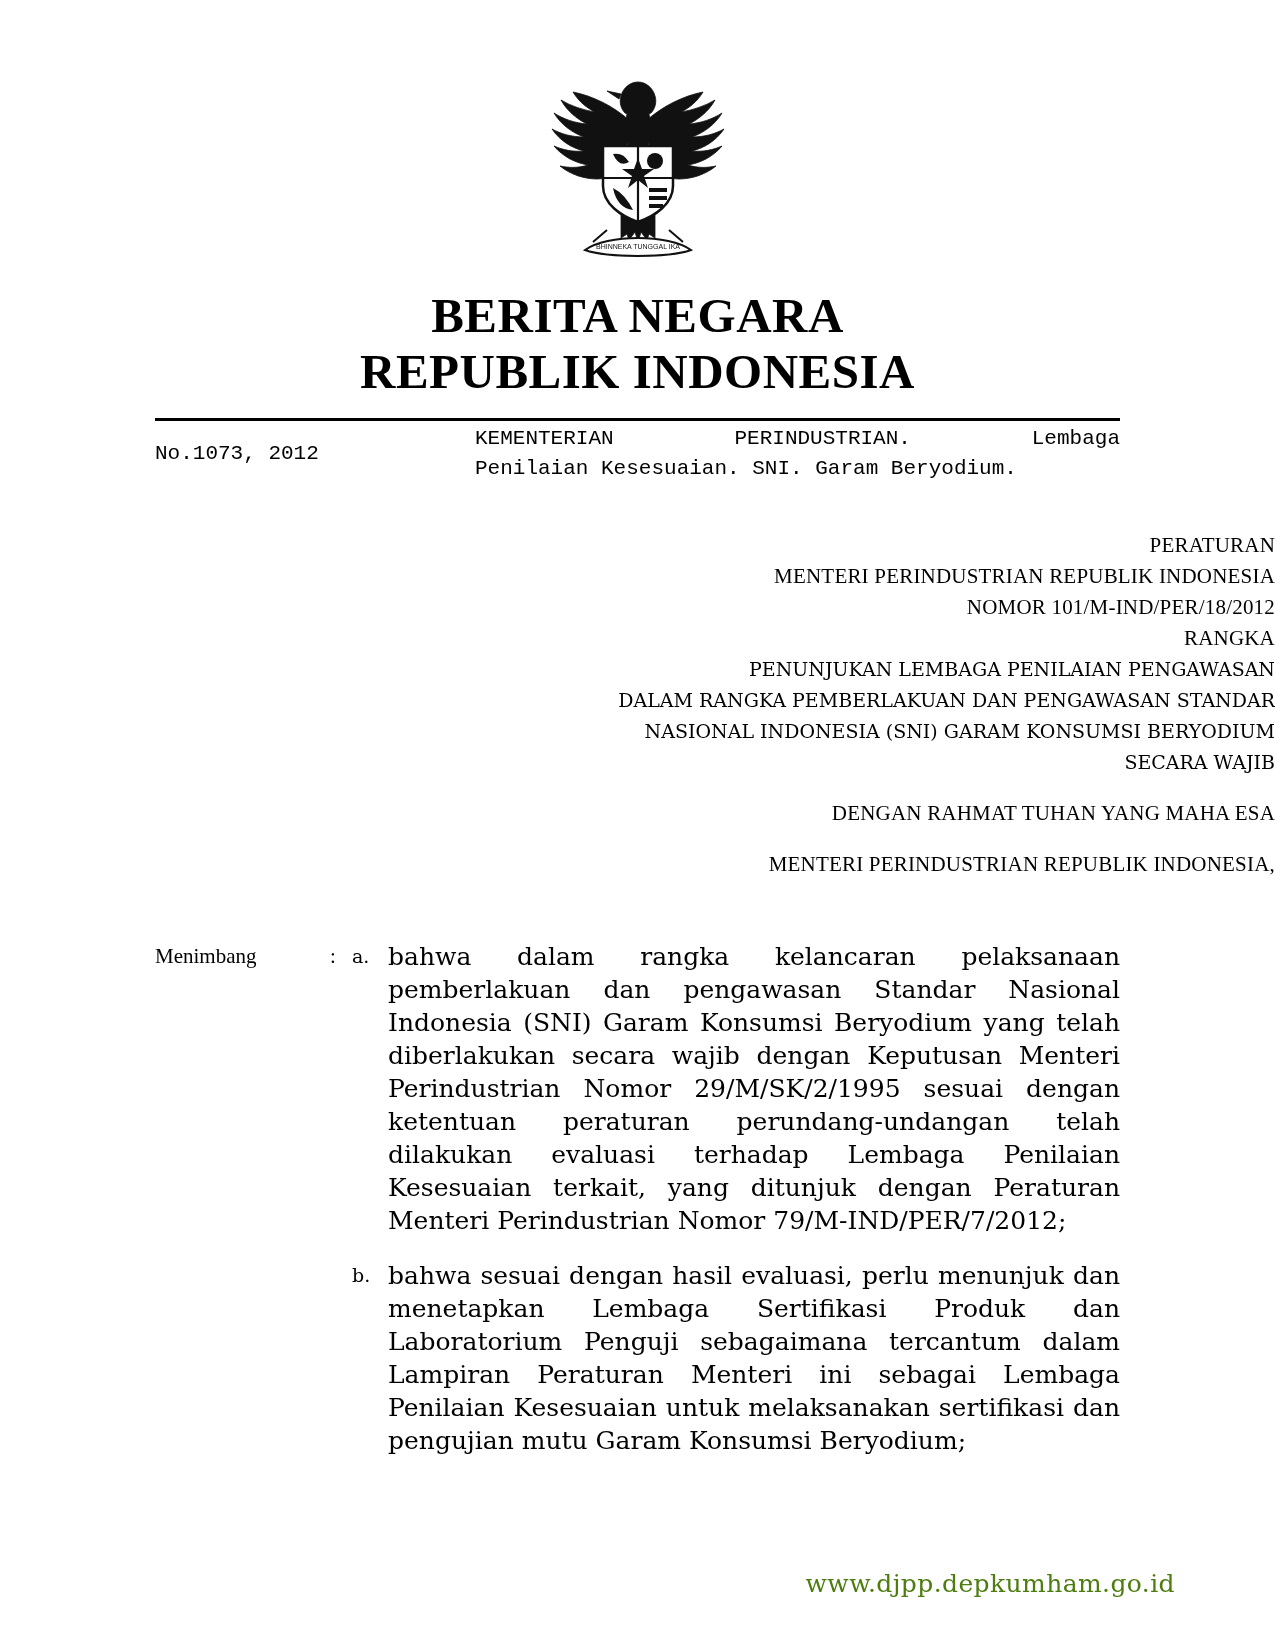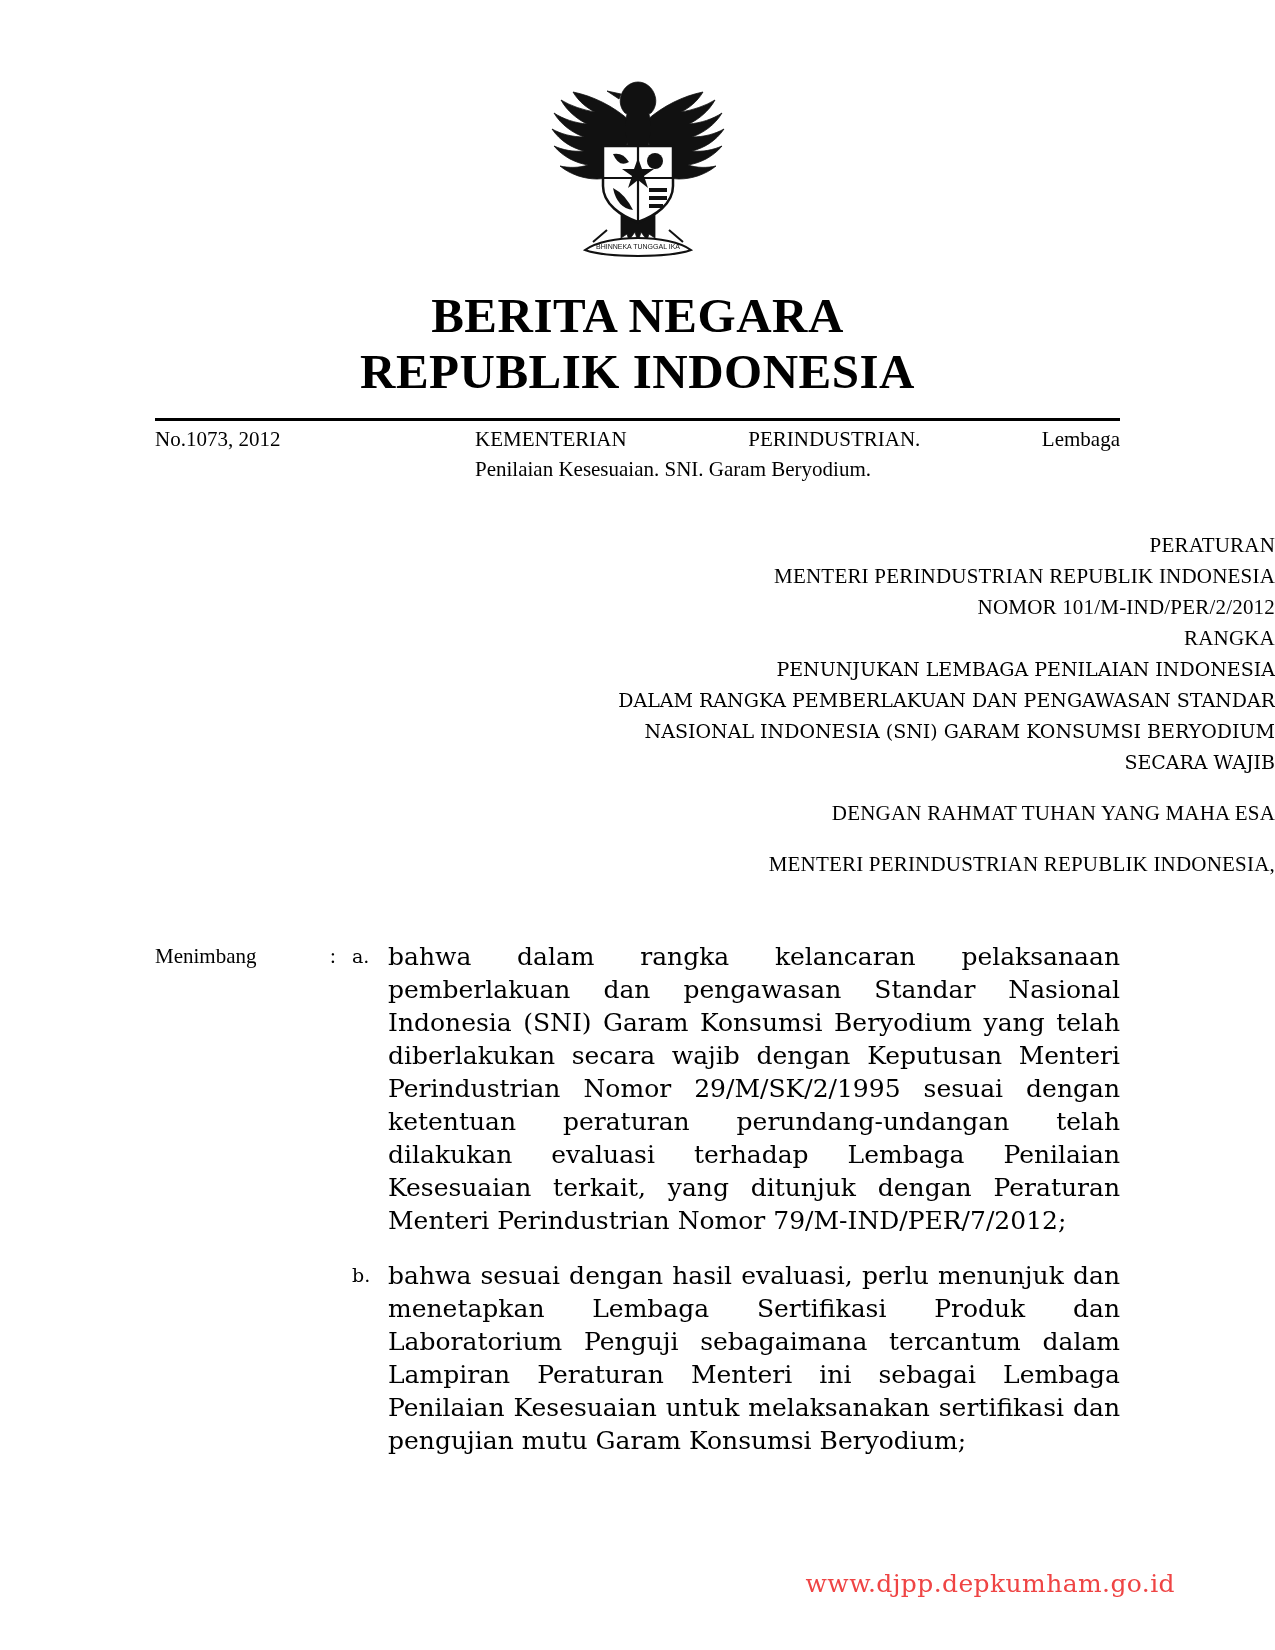--- a/index.html
+++ b/index.html
@@ -57,21 +57,22 @@
     background: #000000;
   }
 
   
   .meta-row {
     position: absolute;
     top: 424px;
     left: 155px;
     width: 965px;
     display: flex;
-    align-items: flex-start;
+    align-items: center;
+    font-family: Liberation Mono, monospace;
   }
   .meta-no {
     width: 320px;
     font-size: 21px;
     line-height: 30px;
   }
   .meta-subject {
     flex: 1;
     font-size: 21px;
     line-height: 30px;
@@ -145,21 +146,21 @@
     text-align-last: left;
   }
 
   
   .footer-url {
     position: absolute;
     bottom: 52px;
     right: 100px;
     font-family: "DejaVu Serif", serif;
     font-size: 25px;
-    color: #ef4444;
+    color: #4d7c0f;
     letter-spacing: 0.4px;
   }
 </style>
 </head>
 <body>
 
 <div class="page">
 
   <div class="emblem-wrap">
     <svg class="emblem" viewBox="0 0 210 200" aria-hidden="true">
@@ -211,23 +212,23 @@
     <div class="meta-no">No.1073, 2012</div>
     <div class="meta-subject">
       <div class="l1">KEMENTERIAN PERINDUSTRIAN. Lembaga</div>
       <div>Penilaian Kesesuaian. SNI. Garam Beryodium.</div>
     </div>
   </div>
 
   <div class="title-block">
     <div class="t">PERATURAN</div>
     <div class="t">MENTERI PERINDUSTRIAN REPUBLIK INDONESIA</div>
-    <div class="t">NOMOR 101/M-IND/PER/2/2012</div>
+    <div class="t">NOMOR 101/M-IND/PER/18/2012</div>
     <div class="t">RANGKA</div>
-    <div class="t bold-ish">PENUNJUKAN LEMBAGA PENILAIAN INDONESIA</div>
+    <div class="t bold-ish">PENUNJUKAN LEMBAGA PENILAIAN PENGAWASAN</div>
     <div class="t bold-ish">DALAM RANGKA PEMBERLAKUAN DAN PENGAWASAN STANDAR</div>
     <div class="t bold-ish">NASIONAL INDONESIA (SNI) GARAM KONSUMSI BERYODIUM</div>
     <div class="t bold-ish">SECARA WAJIB</div>
     <div class="gap"></div>
     <div class="t">DENGAN RAHMAT TUHAN YANG MAHA ESA</div>
     <div class="gap"></div>
     <div class="t">MENTERI PERINDUSTRIAN REPUBLIK INDONESIA,</div>
   </div>
 
   <div class="body-block">

